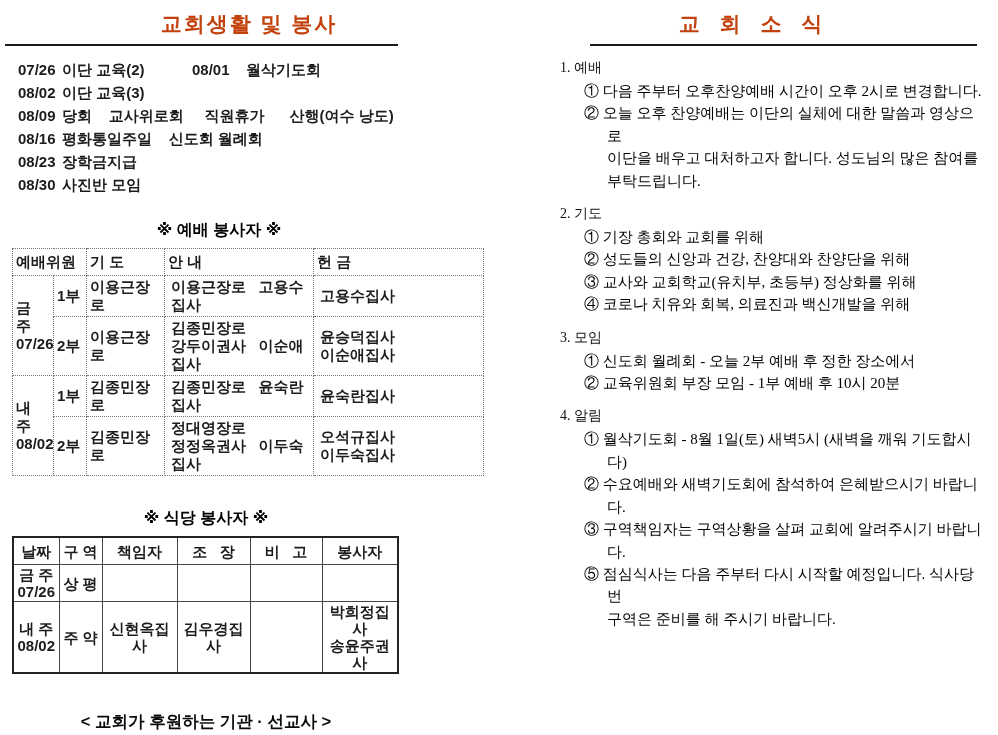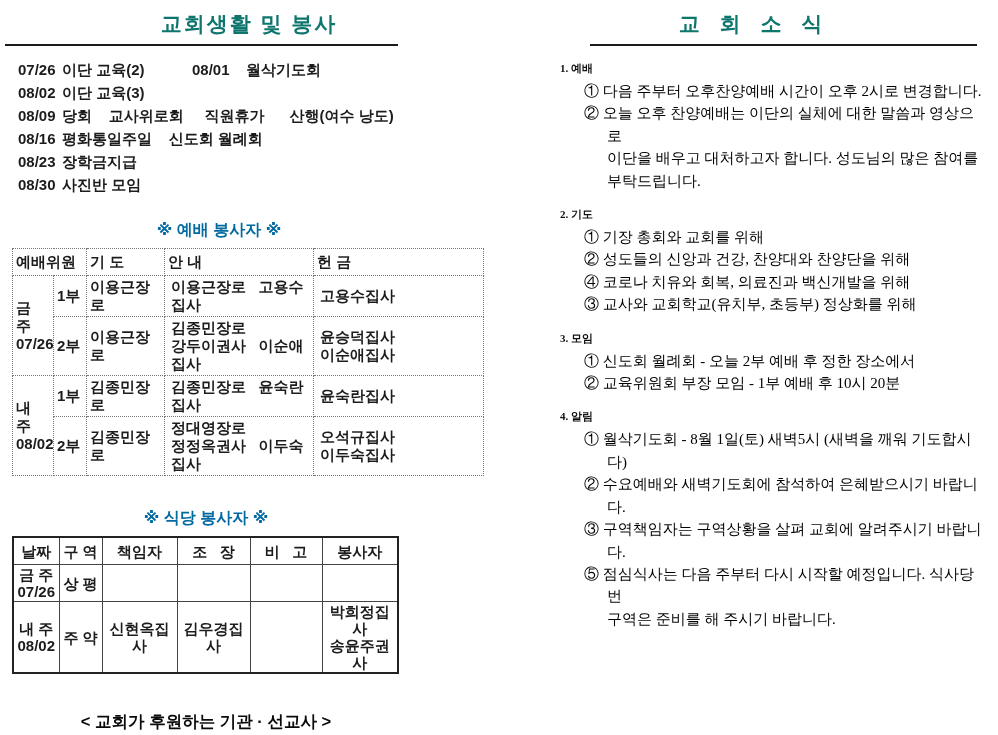--- a/index.html
+++ b/index.html
@@ -2,32 +2,32 @@
 <html><head>
 <meta charset="utf-8">
 <style>
   html,body{margin:0;padding:0;background:#fff;}
   #page{position:relative;width:998px;height:735px;background:#ffffff;color:#111;
         font-family:"Liberation Sans","DejaVu Sans",sans-serif;overflow:hidden;}
 
   
   #left-col{position:absolute;left:12px;top:8px;width:474px;}
   .page-title{font-size:21px;font-weight:bold;text-align:center;letter-spacing:2px;
-              color:#0f766e;margin:2px 0 6px 0;}
+              color:#c2410c;margin:2px 0 6px 0;}
   #left-rule{height:0;border-top:2px solid #1a1a1a;width:393px;margin-left:-7px;margin-bottom:12px;}
   #right-rule{height:0;border-top:2px solid #1a1a1a;width:387px;margin-left:72px;margin-bottom:10px;}
 
   .sch-row{display:flex;padding-left:6px;height:23px;line-height:23px;
            font-size:15px;font-weight:600;color:#1c1c1c;}
   .sch-date{width:44px;flex:none;letter-spacing:0;}
   .sch-evt{white-space:pre-wrap;}
   .sch-evt.w1{width:130px;flex:none;}
   .sch-date2{width:54px;flex:none;}
 
-  .sub-title{font-size:16px;font-weight:bold;text-align:center;color:#0369a1;
+  .sub-title{font-size:16px;font-weight:bold;text-align:center;color:#000000;
              margin:0 60px 7px 0;}
   #worship-sub{margin-top:24px;}
   #dining-sub{margin-top:32px;margin-right:86px;}
   #missions-title{font-size:16.5px;font-weight:bold;text-align:center;color:#0a0a0a;
                   margin:37px 86px 16px 0;}
 
   table{border-collapse:collapse;table-layout:fixed;}
   td,th{overflow:hidden;}
 
   
@@ -46,21 +46,21 @@
   #dining-table th{height:24px;}
   #dining-table td{height:32px;}
 
   
   #right-col{position:absolute;left:518px;top:8px;width:472px;
              font-family:"Liberation Serif","DejaVu Serif",serif;}
   #right-col .page-title{letter-spacing:7px;font-family:"Liberation Sans","DejaVu Sans",sans-serif;}
   #verse{font-size:15.5px;line-height:25px;color:#151515;font-weight:500;
          white-space:pre-wrap;margin:3px 0 2px 10px;}
   .section{margin-top:11px;}
-  .section-heading{font-size:11px;font-weight:700;color:#101010;
+  .section-heading{font-size:14px;font-weight:400;color:#101010;
                    margin-left:42px;line-height:22px;}
   .section-items{margin:1px 0 0 66px;width:400px;}
   .item{font-size:15px;line-height:22.4px;color:#000000;
         white-space:pre-wrap;padding-left:23px;text-indent:-23px;}
 </style>
 </head>
 <body>
 
 <div id="page">
 
@@ -210,22 +210,22 @@
 이단을 배우고 대처하고자 합니다. 성도님의 많은 참여를
 부탁드립니다.</div>
       </div>
     </div>
 
     <div class="section">
       <div class="section-heading">2. 기도</div>
       <div class="section-items">
         <div class="item">① 기장 총회와 교회를 위해</div>
         <div class="item">② 성도들의 신앙과 건강, 찬양대와 찬양단을 위해</div>
+        <div class="item">③ 교사와 교회학교(유치부, 초등부) 정상화를 위해</div>
         <div class="item">④ 코로나 치유와 회복, 의료진과 백신개발을 위해</div>
-        <div class="item">③ 교사와 교회학교(유치부, 초등부) 정상화를 위해</div>
       </div>
     </div>
 
     <div class="section">
       <div class="section-heading">3. 모임</div>
       <div class="section-items">
         <div class="item">① 신도회 월례회 - 오늘 2부 예배 후 정한 장소에서</div>
         <div class="item">② 교육위원회 부장 모임 - 1부 예배 후 10시 20분</div>
       </div>
     </div>

